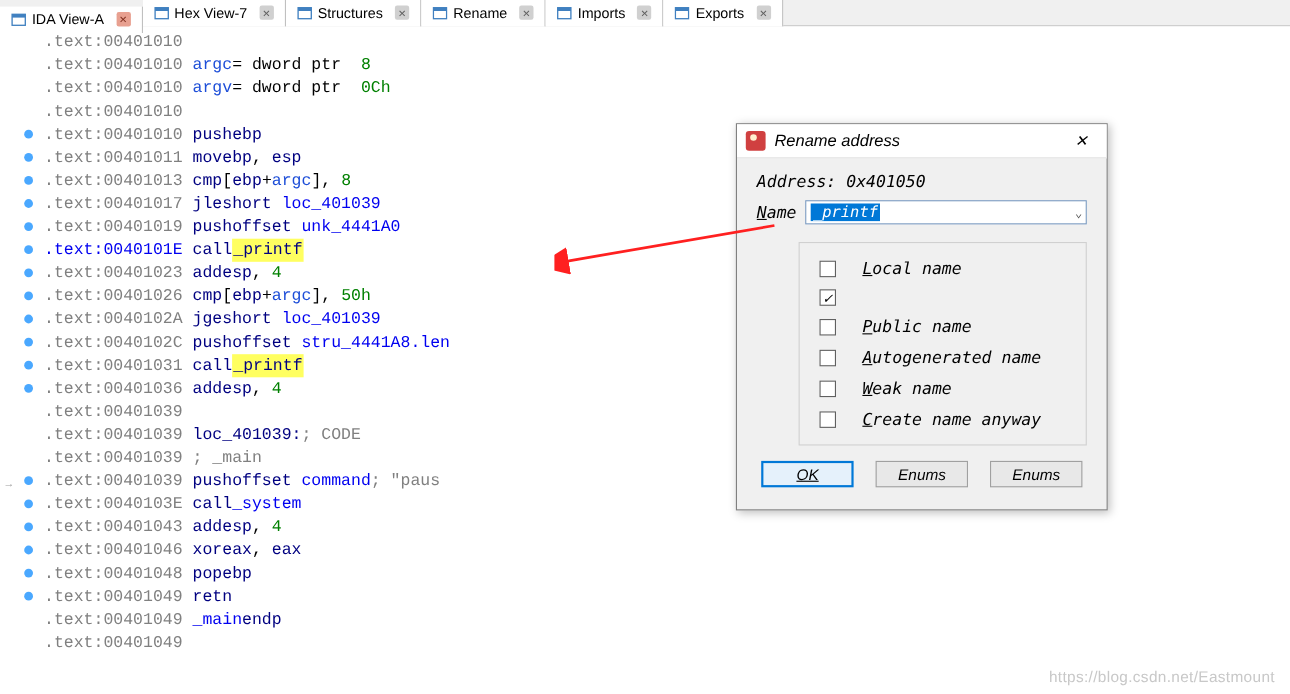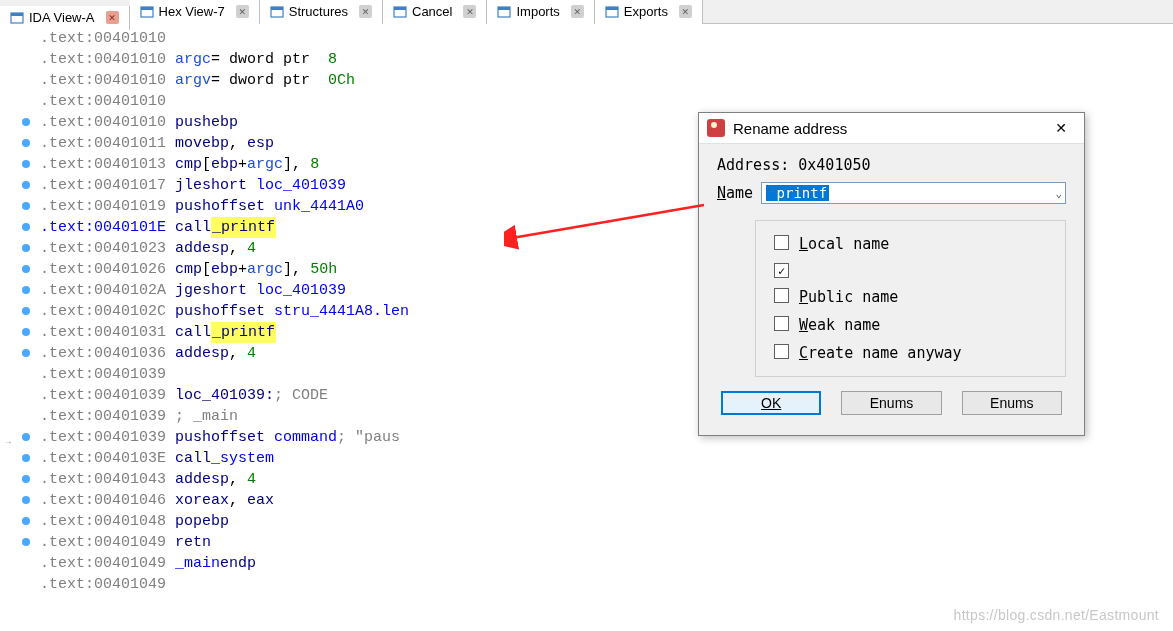--- a/index.html
+++ b/index.html
@@ -94,27 +94,28 @@
     .num { color: #008000; }
     .local { color: #1d4ed8; }
     .ident { color: #0000f0; }
     .ident-hl { background: #ffff60; color: #000080; padding: 0 1px; }
     .lbl { color: #000080; }
     .cmnt { color: #808080; }
     .op { color: #000; }
     .dialog {
       position: absolute;
       top: 112px;
-      left: 698px;
-      width: 387px;
+      left: 669px;
+      width: 338px;
       background: #f0f0f0;
       border: 1px solid #808080;
       box-shadow: 2px 2px 8px rgba(0,0,0,0.25);
       font-family: "Microsoft YaHei", "Segoe UI", Arial, sans-serif;
       font-size: 14px;
+      font-style: italic;
     }
     .dlg-title {
       display: flex;
       align-items: center;
       padding: 6px 8px;
       background: #fff;
       border-bottom: 1px solid #e0e0e0;
     }
     .dlg-icon {
       width: 18px;
@@ -180,22 +181,22 @@
       font-size: 11px;
     }
     .dlg-checks {
       border: 1px solid #d0d0d0;
       margin: 16px 0 14px 38px;
       padding: 14px 18px;
       background: #f0f0f0;
     }
     .check-row {
       display: flex;
-      align-items: flex-start;
-      gap: 10px;
+      align-items: center;
+      gap: 24px;
       margin-bottom: 10px;
       font-family: "Consolas", monospace;
       font-size: 15px;
     }
     .check-row:last-child { margin-bottom: 0; }
     .check-box {
       width: 15px;
       height: 15px;
       border: 1px solid #606060;
       background: #fff;
@@ -276,21 +277,21 @@
       <span>Structures</span>
       <span class="tab-close gray">✕</span>
     </div>
     <div class="tab">
       <span class="tab-icon">
         <svg width="14" height="14">
           <rect x="1" y="2" width="12" height="10" fill="none" stroke="#4080c0" stroke-width="1.2"></rect>
           <rect x="1" y="2" width="12" height="3" fill="#4080c0"></rect>
         </svg>
       </span>
-      <span>Cancel</span>
+      <span>Rename</span>
       <span class="tab-close gray">✕</span>
     </div>
     <div class="tab">
       <span class="tab-icon">
         <svg width="14" height="14">
           <rect x="1" y="2" width="12" height="10" fill="none" stroke="#4080c0" stroke-width="1.2"></rect>
           <rect x="1" y="2" width="12" height="3" fill="#4080c0"></rect>
         </svg>
       </span>
       <span>Imports</span>
@@ -334,20 +335,24 @@
         </div>
         <div class="check-row">
           <span class="check-box">✓</span>
         </div>
         <div class="check-row">
           <span class="check-box"></span>
           <span><span style="text-decoration:underline">P</span>ublic name</span>
         </div>
         <div class="check-row">
           <span class="check-box"></span>
+          <span><span style="text-decoration:underline">A</span>utogenerated name</span>
+        </div>
+        <div class="check-row">
+          <span class="check-box"></span>
           <span><span style="text-decoration:underline">W</span>eak name</span>
         </div>
         <div class="check-row">
           <span class="check-box"></span>
           <span><span style="text-decoration:underline">C</span>reate name anyway</span>
         </div>
       </div>
     <div class="dlg-buttons">
       <div class="dlg-btn primary">
           <span style="text-decoration:underline">OK</span>

